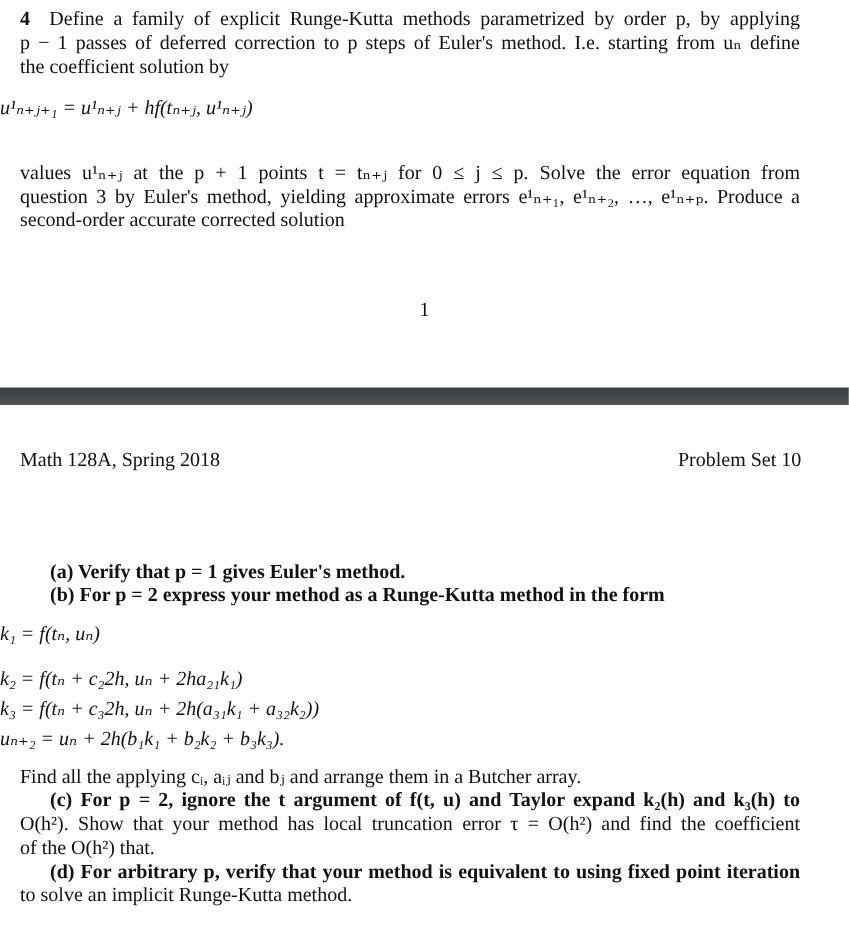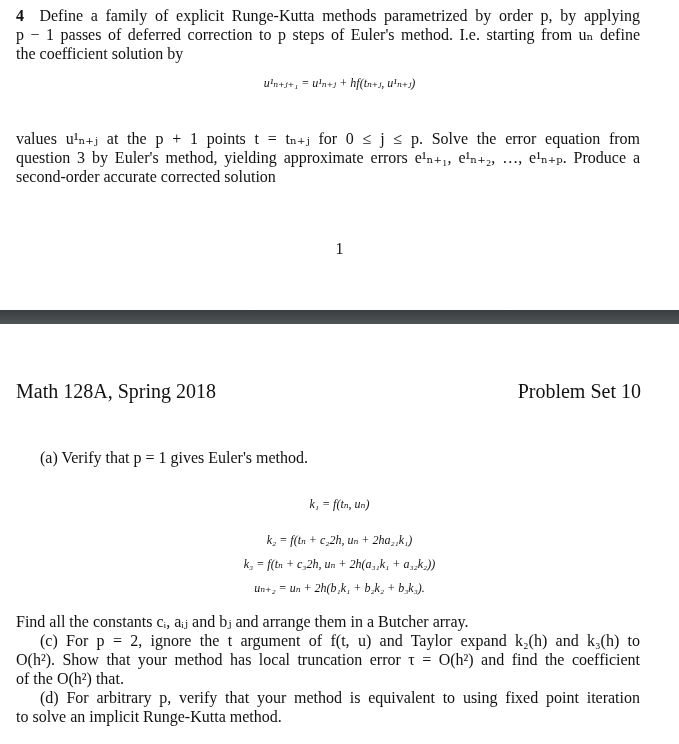--- a/index.html
+++ b/index.html
@@ -5,25 +5,25 @@
   html, body { margin:0; padding:0; background:#ffffff; }
   body { width:679px; height:744px; position:relative; overflow:hidden;
          font-family:"Liberation Serif","DejaVu Serif",serif; color:#111; }
   .page { position:absolute; left:0; width:679px; background:#fff; }
   .p1 { top:0; height:310px; }
   .p2 { top:332px; height:412px; }
   .sep { position:absolute; left:0; top:310px; width:679px; height:14px;
          background:linear-gradient(#3a3d40,#505558); }
   .line { position:absolute; left:16px; font-size:16px; line-height:19px; white-space:nowrap; }
   .just { width:624px; text-align:justify; text-align-last:justify; }
-  .ind { left:40px; }
-  .eq { position:absolute; left:0; width:679px; text-align:center; font-size:12px; white-space:nowrap; }
+  .ind { left:40px;font-weight:bold; }
+  .eq { position:absolute; left:0; width:679px; text-align:left; font-size:16px; white-space:nowrap; }
   .m { font-style:italic; }
   .b { font-weight:bold; }
-  .hdr { position:absolute; top:48px; font-size:20px; }
+  .hdr { position:absolute; top:28px; font-size:16px; }
   .pnum { position:absolute; top:240px; left:0; width:679px; text-align:center; font-size:16px; }
 </style>
 </head>
 <body>
 
 <div class="page p1">
   <div class="line just" style="top:6px"><span class="b">4</span>&nbsp;&nbsp;<span>Define a family of explicit Runge-Kutta methods parametrized by order p, by applying</span></div>
   <div class="line just" style="top:25px">p − 1 passes of deferred correction to p steps of Euler's method. I.e. starting from uₙ define</div>
   <div class="line" style="top:44px">the coefficient solution by</div>
   <div class="eq m" style="top:76px">u¹ₙ₊ⱼ₊₁ = u¹ₙ₊ⱼ + hf(tₙ₊ⱼ, u¹ₙ₊ⱼ)</div>
@@ -32,23 +32,24 @@
   <div class="line" style="top:167px">second-order accurate corrected solution</div>
   <div class="pnum">1</div>
 </div>
 
 <div class="sep"></div>
 
 <div class="page p2">
   <div class="hdr" style="left:16px">Math 128A, Spring 2018</div>
   <div class="hdr" style="right:38px">Problem Set 10</div>
   <div class="line ind" style="top:116px">(a) Verify that p = 1 gives Euler's method.</div>
+  <div class="line ind" style="top:135px">(b) For p = 2 express your method as a Runge-Kutta method in the form</div>
   <div class="eq m" style="top:165px">k₁ = f(tₙ, uₙ)</div>
   <div class="eq m" style="top:201px">k₂ = f(tₙ + c₂2h, uₙ + 2ha₂₁k₁)</div>
   <div class="eq m" style="top:225px">k₃ = f(tₙ + c₃2h, uₙ + 2h(a₃₁k₁ + a₃₂k₂))</div>
   <div class="eq m" style="top:249px">uₙ₊₂ = uₙ + 2h(b₁k₁ + b₂k₂ + b₃k₃).</div>
-  <div class="line" style="top:280px">Find all the constants cᵢ, aᵢⱼ and bⱼ and arrange them in a Butcher array.</div>
+  <div class="line" style="top:280px">Find all the applying cᵢ, aᵢⱼ and bⱼ and arrange them in a Butcher array.</div>
   <div class="line ind just" style="top:299px;width:600px">(c) For p = 2, ignore the t argument of f(t, u) and Taylor expand k₂(h) and k₃(h) to</div>
   <div class="line just" style="top:318px">O(h²). Show that your method has local truncation error τ = O(h²) and find the coefficient</div>
   <div class="line" style="top:337px">of the O(h²) that.</div>
   <div class="line" style="top:375px">to solve an implicit Runge-Kutta method.</div>
   <div class="line ind just" style="top:356px;width:600px">(d) For arbitrary p, verify that your method is equivalent to using fixed point iteration</div>
 </div>
 
 </body></html>

